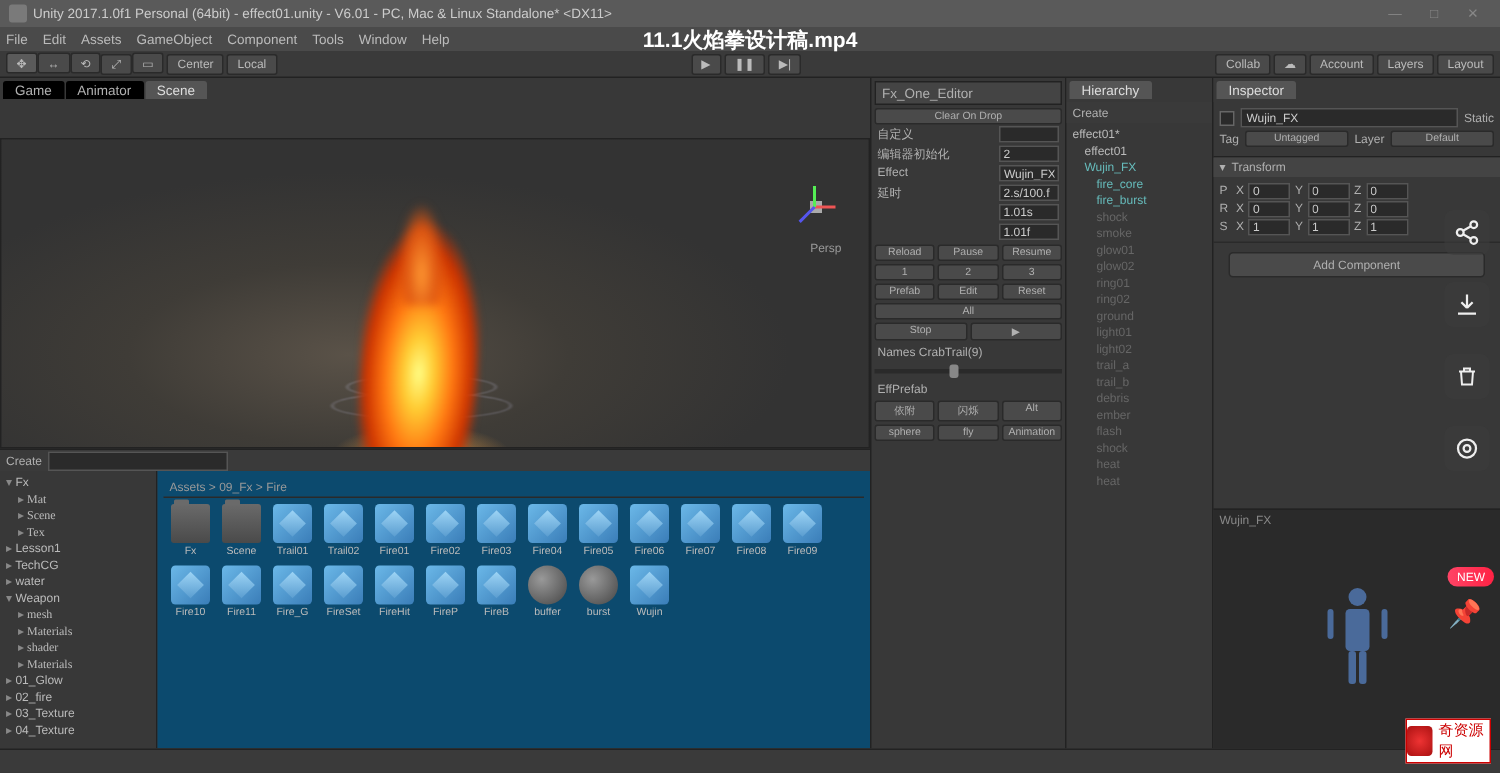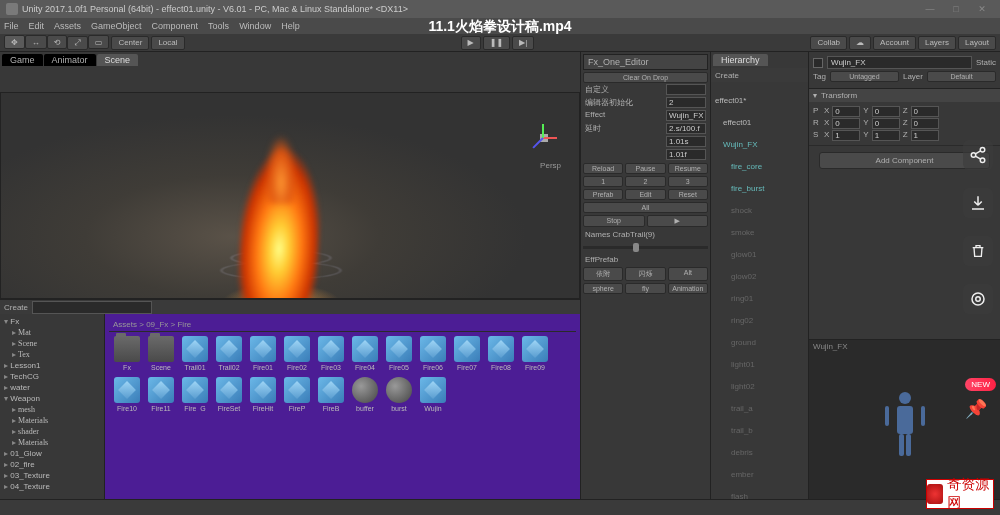--- a/index.html
+++ b/index.html
@@ -57,21 +57,21 @@
 
 
 .project-panel { height: 200px; background: #383838; border-top: 1px solid #222; display: flex; flex-direction: column; }
 .proj-body { flex: 1; display: flex; overflow: hidden; }
 .proj-tree { width: 105px; background: #383838; overflow-y: auto; padding: 2px; font-size: 8px; border-right: 1px solid #222; }
 .proj-tree .item { padding: 1px 2px; color: #bbb; cursor: pointer; white-space: nowrap; }
 .proj-tree .item.folder::before { content: "▸ "; color: #888; }
 .proj-tree .item.open::before { content: "▾ "; }
 .proj-tree .indent1 { padding-left: 10px; font-family: Liberation Serif, serif; }
 
-.proj-grid { flex: 1; background: #4c1d95; overflow: auto; padding: 4px; }
+.proj-grid { flex: 1; background: #0c4a6e; overflow: auto; padding: 4px; }
 .proj-crumb { font-size: 8px; color: #999; padding: 2px 4px; border-bottom: 1px solid #2a2a2a; }
 .grid-items { display: flex; flex-wrap: wrap; gap: 6px; padding: 4px; }
 .asset { width: 28px; text-align: center; cursor: pointer; }
 .asset .thumb { width: 26px; height: 26px; margin: 0 auto; border-radius: 3px; }
 .asset .thumb.folder { background: linear-gradient(180deg,#6a6a6a,#4a4a4a); border-radius: 2px; position: relative; }
 .asset .thumb.folder::before { content:""; position:absolute; top:-3px; left:2px; width:10px; height:4px; background:#6a6a6a; border-radius:1px 1px 0 0;}
 .asset .thumb.prefab { background: linear-gradient(135deg,#6bb8e8,#3a7db8); position: relative; }
 .asset .thumb.prefab::after { content:""; position:absolute; inset:4px; background: linear-gradient(135deg,#9dd4f5,#5a9dd0); transform: rotate(45deg) scale(0.7); }
 .asset .thumb.mat { background: radial-gradient(circle at 35% 35%, #999, #444); border-radius: 50%; }
 .asset .lbl { font-size: 7px; color: #bbb; margin-top: 2px; overflow: hidden; white-space: nowrap; }
@@ -83,21 +83,21 @@
 .field-row input { width: 40px; background: #2a2a2a; border: 1px solid #555; color: #ccc; font-size: 8px; padding: 0 2px; }
 .btn-row { display: flex; gap: 2px; flex-wrap: wrap; margin: 2px 0; }
 .sbtn { flex: 1; min-width: 30px; background: #4a4a4a; border: 1px solid #2a2a2a; padding: 1px 2px; text-align: center; font-size: 7px; cursor: pointer; border-radius: 2px; }
 .slider { height: 14px; display: flex; align-items: center; gap: 2px; }
 .slider .track { flex: 1; height: 3px; background: #2a2a2a; position: relative; }
 .slider .track::after { content:""; position:absolute; left:40%; top:-3px; width:6px; height:9px; background:#888; border-radius:2px; }
 
 
 .col-hier { width: 98px; background: #383838; border-left: 1px solid #222; font-size: 8px; }
 .hier-list { padding: 2px; }
-.hier-list .hi { padding: 1px 2px; color: #bbb; cursor: pointer; margin-top: 11px; }
+.hier-list .hi { padding: 1px 2px; color: #bbb; cursor: pointer; }
 .hier-list .hi.indent1 { padding-left: 10px; }
 .hier-list .hi.indent2 { padding-left: 18px; }
 .hier-list .hi.blue { color: #6bb; }
 .hier-list .hi.dim { color: #666; }
 
 
 .col-insp { flex: 1; min-width: 148px; background: #383838; border-left: 1px solid #222; font-size: 8px; display: flex; flex-direction: column; }
 .insp-header { padding: 4px; border-bottom: 1px solid #222; }
 .insp-header .row { display: flex; align-items: center; gap: 4px; margin-bottom: 2px; }
 .check { width: 10px; height: 10px; border: 1px solid #666; background: #2a2a2a; display: inline-block; }
@@ -120,21 +120,21 @@
 .char .leg { width: 5px; height: 22px; background: #4a6a9a; border-radius: 2px; }
 .char .arms { position: absolute; top: 14px; left: 0; width: 100%; display: flex; justify-content: space-between; }
 .char .arm { width: 4px; height: 20px; background: #4a6a9a; border-radius: 2px; }
 
 
 .overlay-right { position: absolute; right: 0; top: 140px; width: 44px; display: flex; flex-direction: column; gap: 18px; align-items: center; z-index: 60; }
 .ovbtn { width: 30px; height: 30px; border-radius: 6px; background: rgba(60,60,60,0.6); display: flex; align-items: center; justify-content: center; color: #eee; cursor: pointer; font-size: 16px; }
 .new-badge { position: absolute; right: 4px; top: 378px; background: linear-gradient(90deg,#ff4466,#ff2244); color: #fff; font-size: 8px; padding: 2px 6px; border-radius: 8px; z-index: 60; }
 .pin { position: absolute; right: 12px; top: 398px; font-size: 18px; color: #f9c64a; z-index: 60; cursor: pointer; }
 
-.watermark { position: absolute; right: 6px; bottom: 6px; width: 68px; height: 30px; background: #fff; border: 1px solid #c00; display: flex; align-items: center; justify-content: center; font-size: 14px; color: #c00; z-index: 70; }
+.watermark { position: absolute; right: 6px; bottom: 6px; width: 57px; height: 30px; background: #fff; border: 1px solid #c00; display: flex; align-items: center; justify-content: center; font-size: 10px; color: #c00; z-index: 70; }
 .watermark .logo { width: 20px; height: 20px; background: radial-gradient(circle,#e33,#a11); border-radius: 3px; margin-right: 4px; }
 
 .bottom-bar { position: absolute; bottom: 0; left: 0; right: 0; height: 16px; background: #3a3a3a; border-top: 1px solid #222; }
 </style>
 </head>
 <body>
 
 <div class="titlebar">
   <span class="icon"></span>
   <span class="title">Unity 2017.1.0f1 Personal (64bit) - effect01.unity - V6.01 - PC, Mac &amp; Linux Standalone* &lt;DX11&gt;</span>
@@ -422,20 +422,23 @@
         <div class="hi indent2 dim">debris</div>
         <div class="hi indent2 dim">ember</div>
         <div class="hi indent2 dim">flash</div>
         <div class="hi indent2 dim">shock</div>
         <div class="hi indent2 dim">heat</div>
         <div class="hi indent2 dim">heat</div>
       </div>
   </div>
 
   <div class="col-insp">
+    <div class="tabbar">
+        <span class="tab active">Inspector</span>
+      </div>
     <div class="insp-header">
       <div class="row">
         <span class="check"></span>
         <input class="txfield" value="Wujin_FX" style="">
         <span>Static</span>
       </div>
       <div class="row">
         <span>Tag</span>
         <span class="sbtn">Untagged</span>
         <span>Layer</span>

